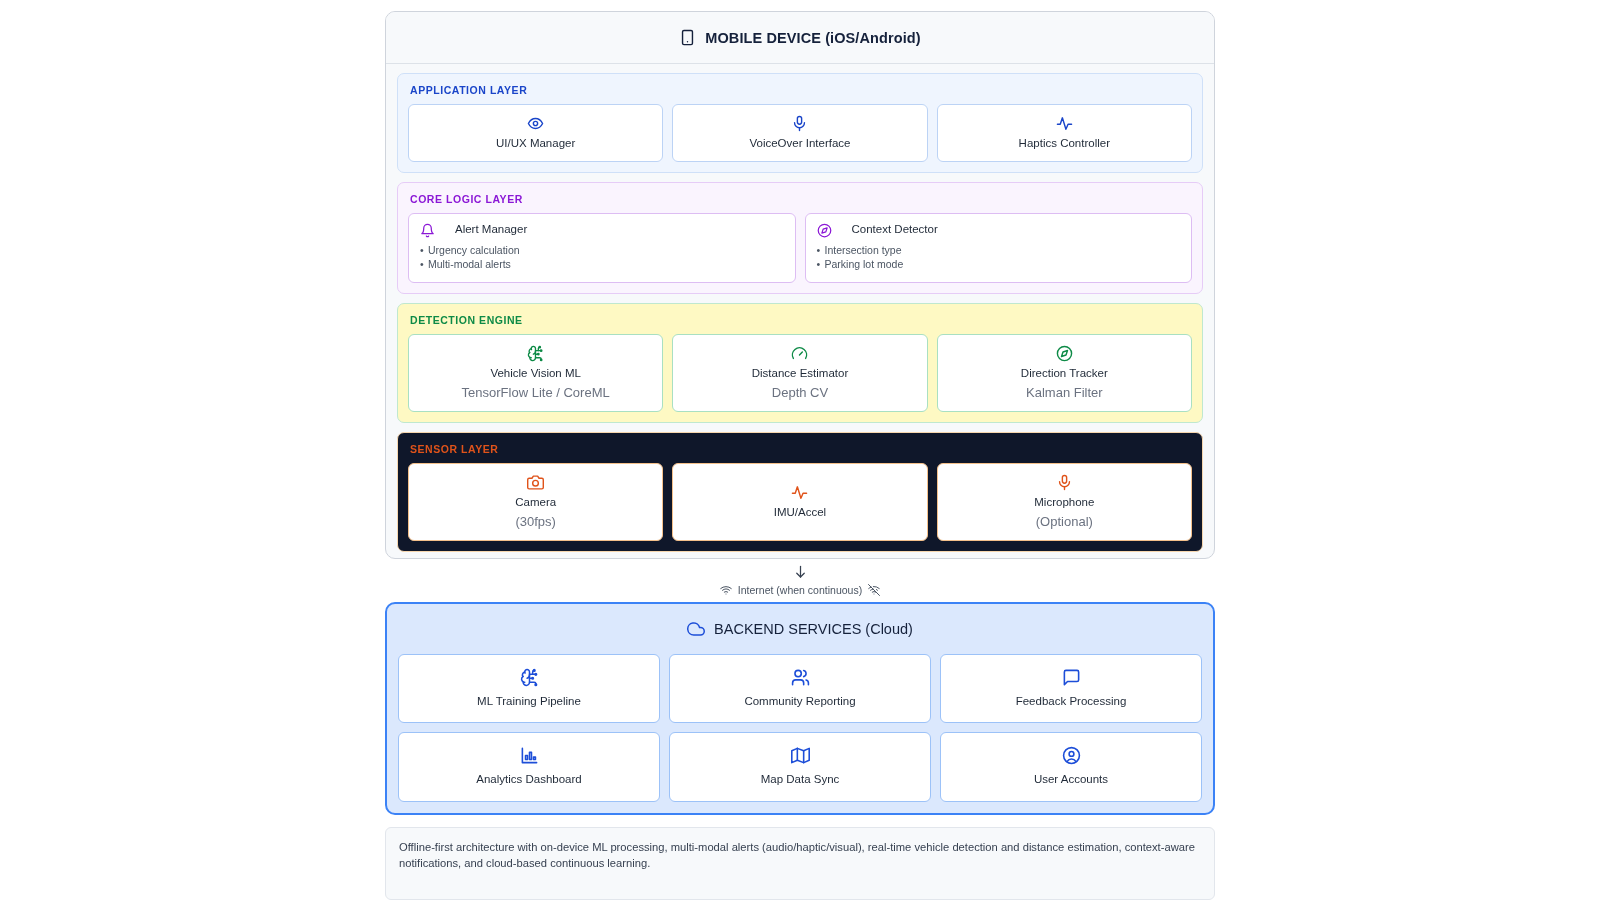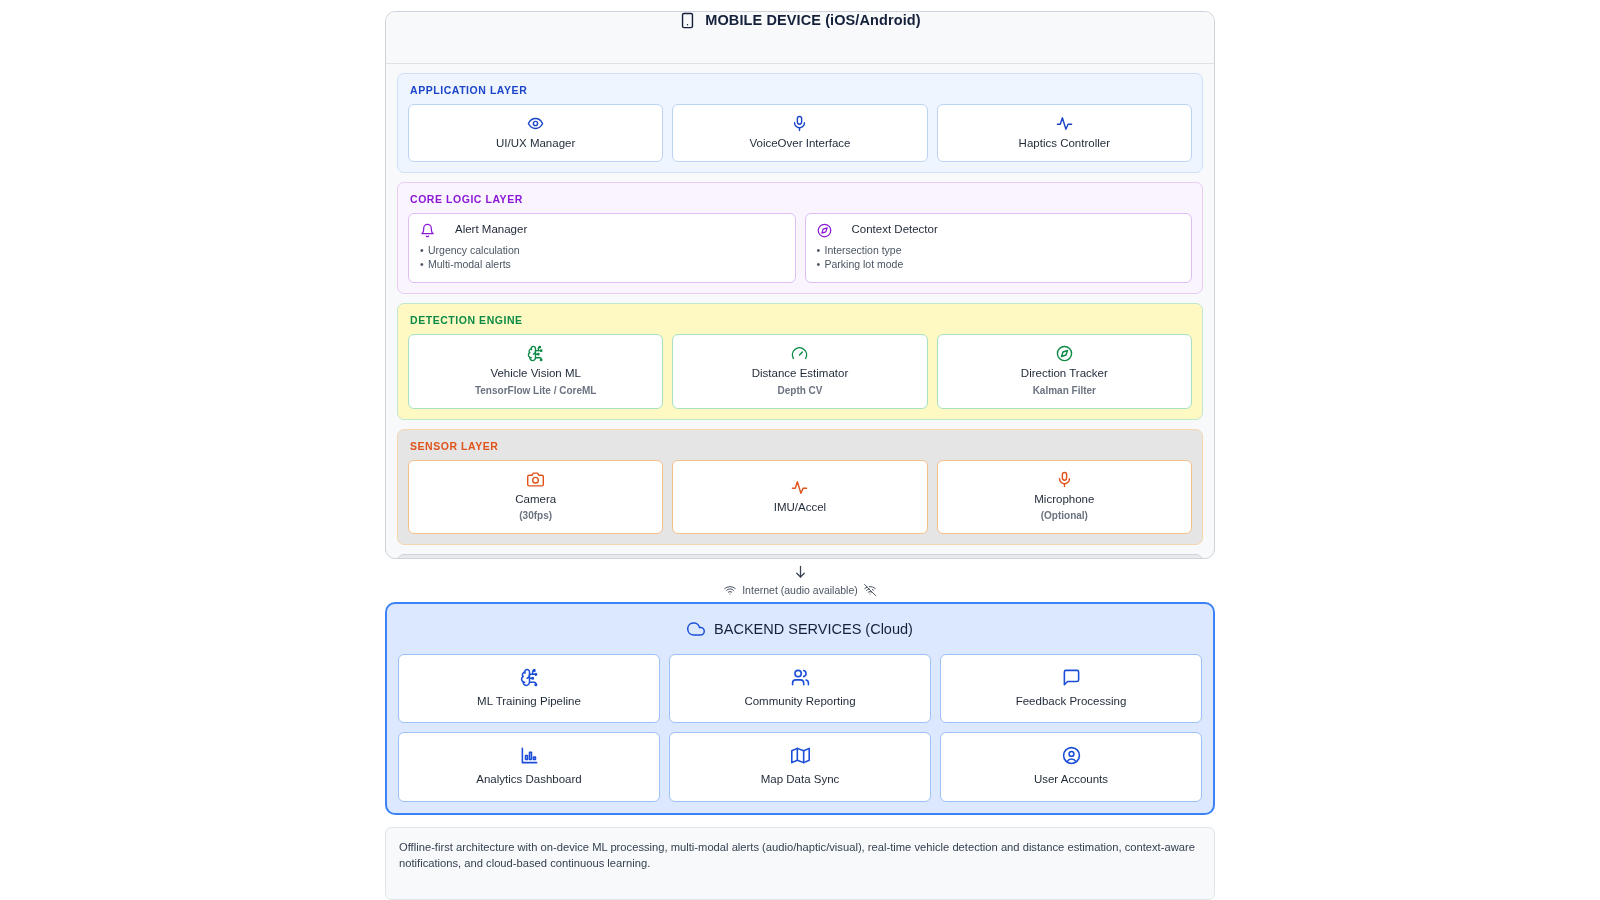--- a/index.html
+++ b/index.html
@@ -23,21 +23,21 @@
   
   .device {
     border: 1px solid #cfd4dc;
     border-radius: 10px;
     background: #f7f9fb;
     padding: 0 0 10px 0;
     overflow: hidden;
   }
   .device-header {
     height: 52px;
-    display: flex; align-items: flex-start; justify-content: center;
+    display: flex; align-items: center; justify-content: center;
     gap: 9px;
     border-bottom: 1px solid #dde2e8;
     background: #f7f9fb;
   }
   .device-title {
     font-size: 14.5px;
     font-weight: bold;
     color: #15213b;
     letter-spacing: .1px;
   }
@@ -70,45 +70,44 @@
     justify-content: center;
     gap: 4px;
   }
   .card-label {
     font-size: 11.5px;
     color: #1f2937;
     text-align: center;
     line-height: 1.25;
   }
   .card-sub {
-    font-size: 10px;
+    font-size: 13px;
     color: #6b7280;
     text-align: left;
     line-height: 1.2;
-    font-weight: bold;
   }
   .icon { display: block; line-height: 0; }
 
   
   .layer.app { background: #eff5fe; border-color: #cfe0f8; }
   .layer.app .layer-title { color: #1a45c9; }
   .layer.app .card { border-color: #bcd3f5; }
 
   
   .layer.core { background: #faf4fe; border-color: #e6ccf7; }
   .layer.core .layer-title { color: #8b18d6; }
   .layer.core .card { border-color: #ddbdf3; }
 
   
   .layer.detect { background: #fef9c3; border-color: #bfe8cf; }
   .layer.detect .layer-title { color: #0d8a46; }
   .layer.detect .card { border-color: #a9e0c2; }
 
   
-  .layer.sensor { background: #e5e5e5; border-color: #f6d6ae; }
+  .layer.sensor { background: #0f172a; border-color: #f6d6ae; }
   .layer.sensor .layer-title { color: #e0531a; }
   .layer.sensor .card { border-color: #f4c08a; }
 
   
   .layer.data { background: #e7e9ec; border-color: #cfd4da; }
   .layer.data .layer-title { color: #1f2937; }
 
   
   .card.listcard {
     align-items: flex-start;
@@ -381,21 +380,21 @@
     </span>
     <div class="conn-label">
       <span class="icon">
         <svg width="12" height="12" viewBox="0 0 24 24" fill="none" stroke="#4b5563" stroke-width="2" stroke-linecap="round" stroke-linejoin="round">
           <path d="M5 12.55a11 11 0 0 1 14.08 0"></path>
           <path d="M1.42 9a16 16 0 0 1 21.16 0"></path>
           <path d="M8.53 16.11a6 6 0 0 1 6.95 0"></path>
           <line x1="12" y1="20" x2="12.01" y2="20"></line>
         </svg>
       </span>
-      <span>Internet (audio available)</span>
+      <span>Internet (when continuous)</span>
       <span class="icon">
         <svg width="12" height="12" viewBox="0 0 24 24" fill="none" stroke="#4b5563" stroke-width="2" stroke-linecap="round" stroke-linejoin="round">
           <line x1="1" y1="1" x2="23" y2="23"></line>
           <path d="M16.72 11.06A10.94 10.94 0 0 1 19 12.55"></path>
           <path d="M5 12.55a10.94 10.94 0 0 1 5.17-2.39"></path>
           <path d="M10.71 5.05A16 16 0 0 1 22.58 9"></path>
           <path d="M1.42 9a15.91 15.91 0 0 1 4.7-2.88"></path>
           <path d="M8.53 16.11a6 6 0 0 1 6.95 0"></path>
           <line x1="12" y1="20" x2="12.01" y2="20"></line>
         </svg>

